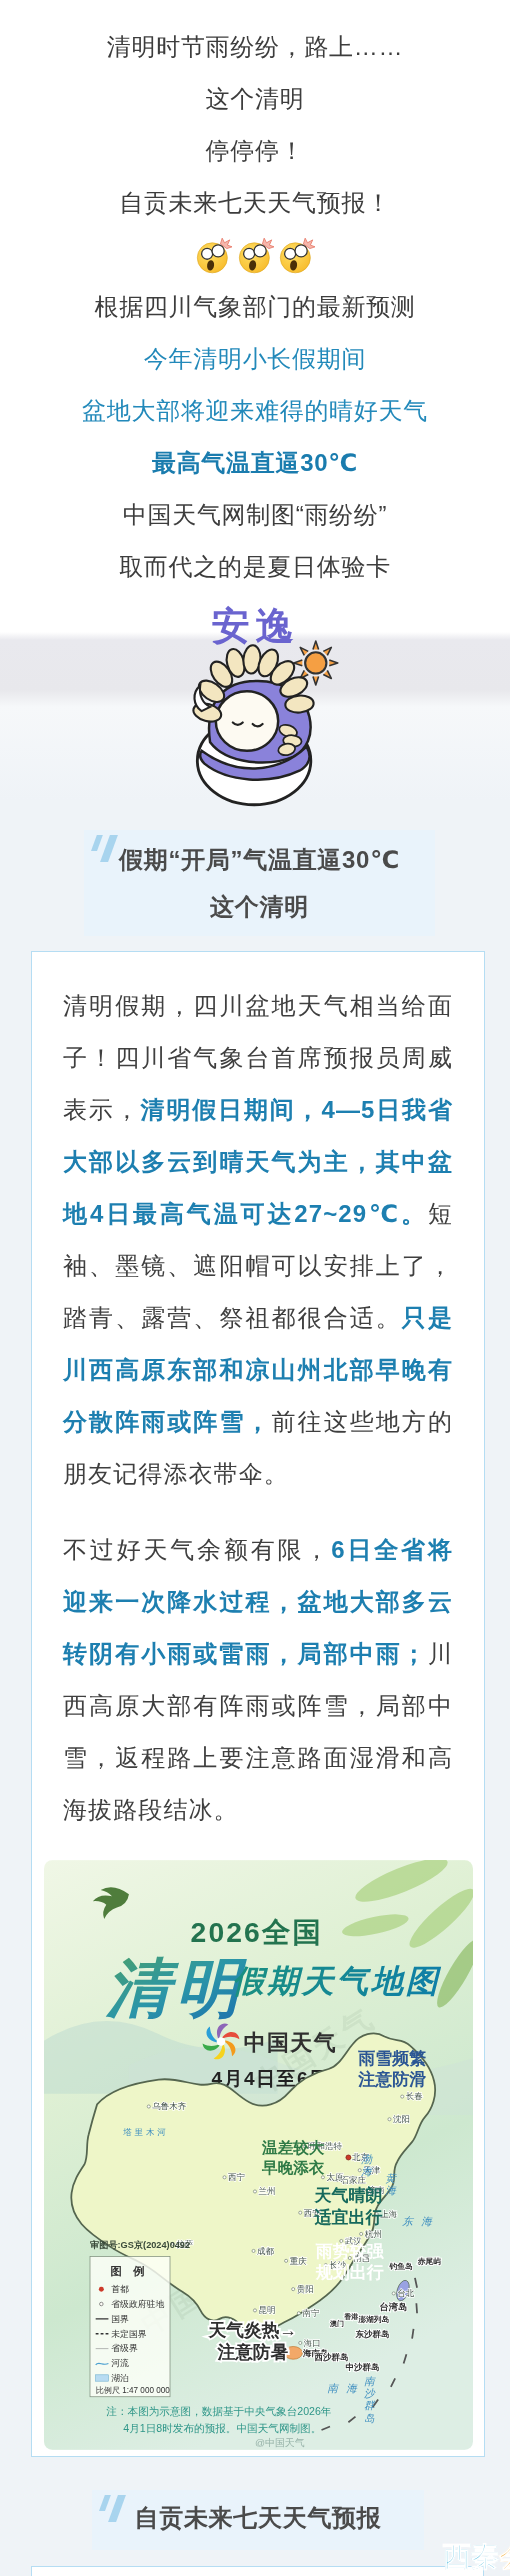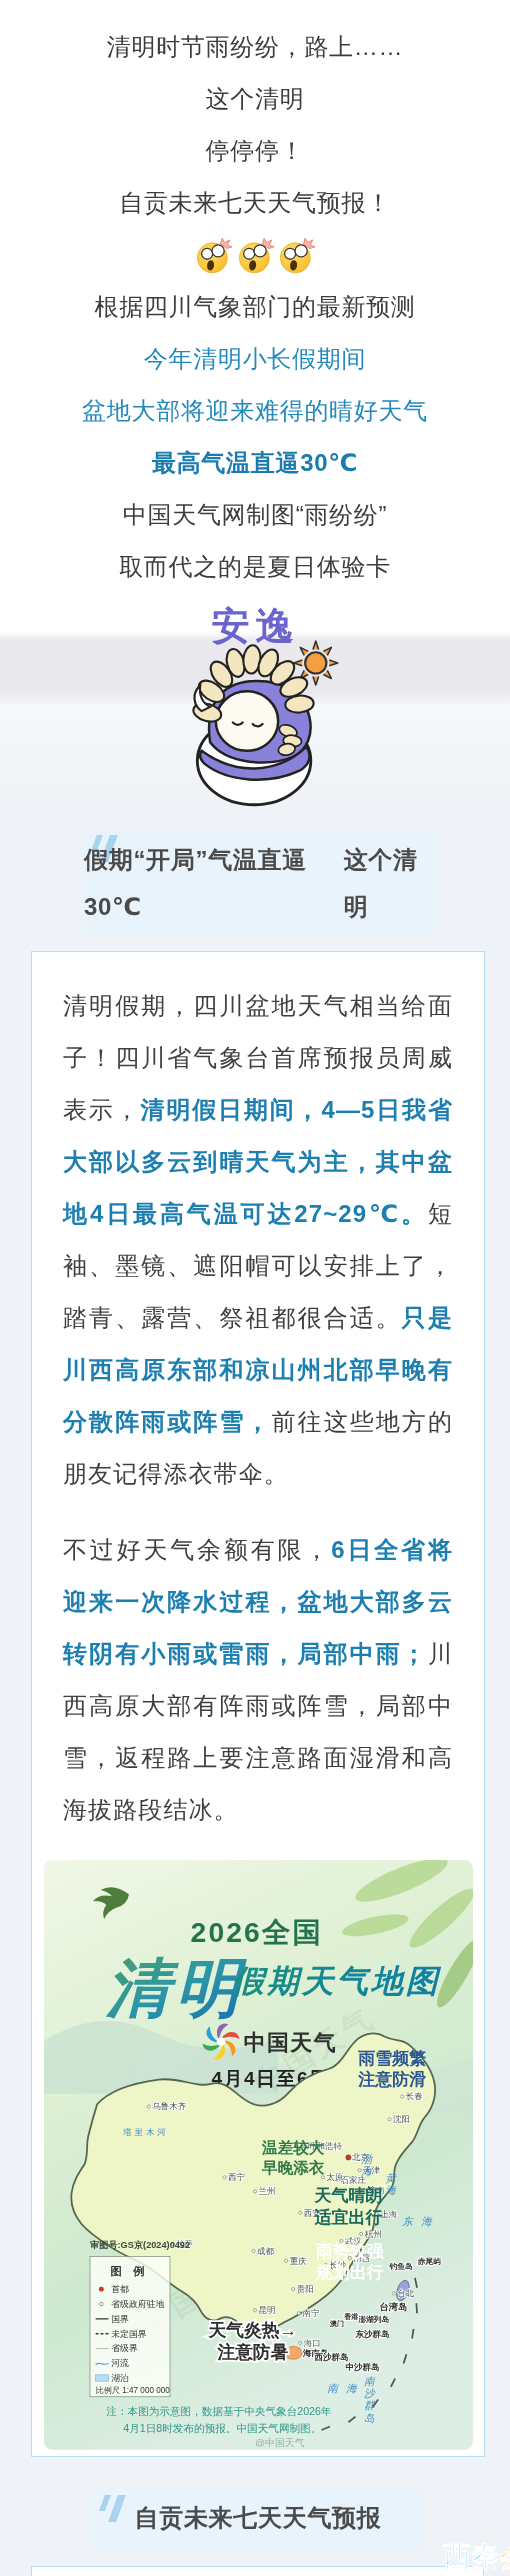--- a/index.html
+++ b/index.html
@@ -19,21 +19,21 @@
   .cartoon{position:absolute;left:142px;top:11.3px;width:227px;height:217px;overflow:visible;}
   .anyi{font-size:54px;font-weight:800;fill:#6a64cf;letter-spacing:8px;}
   
   .quote{position:absolute;background:#e9f3fb;}
   .quote1{left:84px;top:830px;width:351px;height:106px;}
   .quote2{left:92px;top:2490px;width:332px;height:60px;font-family:Liberation Mono, monospace;}
   .qmark{position:absolute;left:4.3px;top:1.4px;width:34px;height:34px;}
   .qmark i{position:absolute;background:#a8d4ee;transform:skewX(-20deg);}
   .qmark i.b1{left:5.7px;top:3.5px;width:6.4px;height:15.6px;}
   .qmark i.b2{left:17px;top:3.5px;width:7.8px;height:27px;}
-  .qtext{position:absolute;inset:0;display:flex;flex-direction:row;justify-content:center;align-items:center;}
+  .qtext{position:absolute;inset:0;display:flex;flex-direction:column;justify-content:center;align-items:center;}
   .qline{line-height:47px;font-size:24px;font-weight:700;color:#4a4a4a;letter-spacing:0.7px;}
   .quote2 .qline{line-height:60px;}
   
   .card{position:absolute;left:31px;top:951px;width:454px;height:1506px;background:#ffffff;
     border:1.4px solid #b5ddf3;box-sizing:border-box;overflow:hidden;}
   .paras{margin:28px 31px 0;}
   .para{font-size:24px;line-height:52px;color:#3f3f3f;text-align:justify;letter-spacing:1.1px;margin:0 0 24px;}
   .para .hl{color:#1d7fb0;font-weight:700;}
   .poster{display:block;margin:15.6px auto 0;width:429px;height:590px;border-radius:8.5px;}
   

